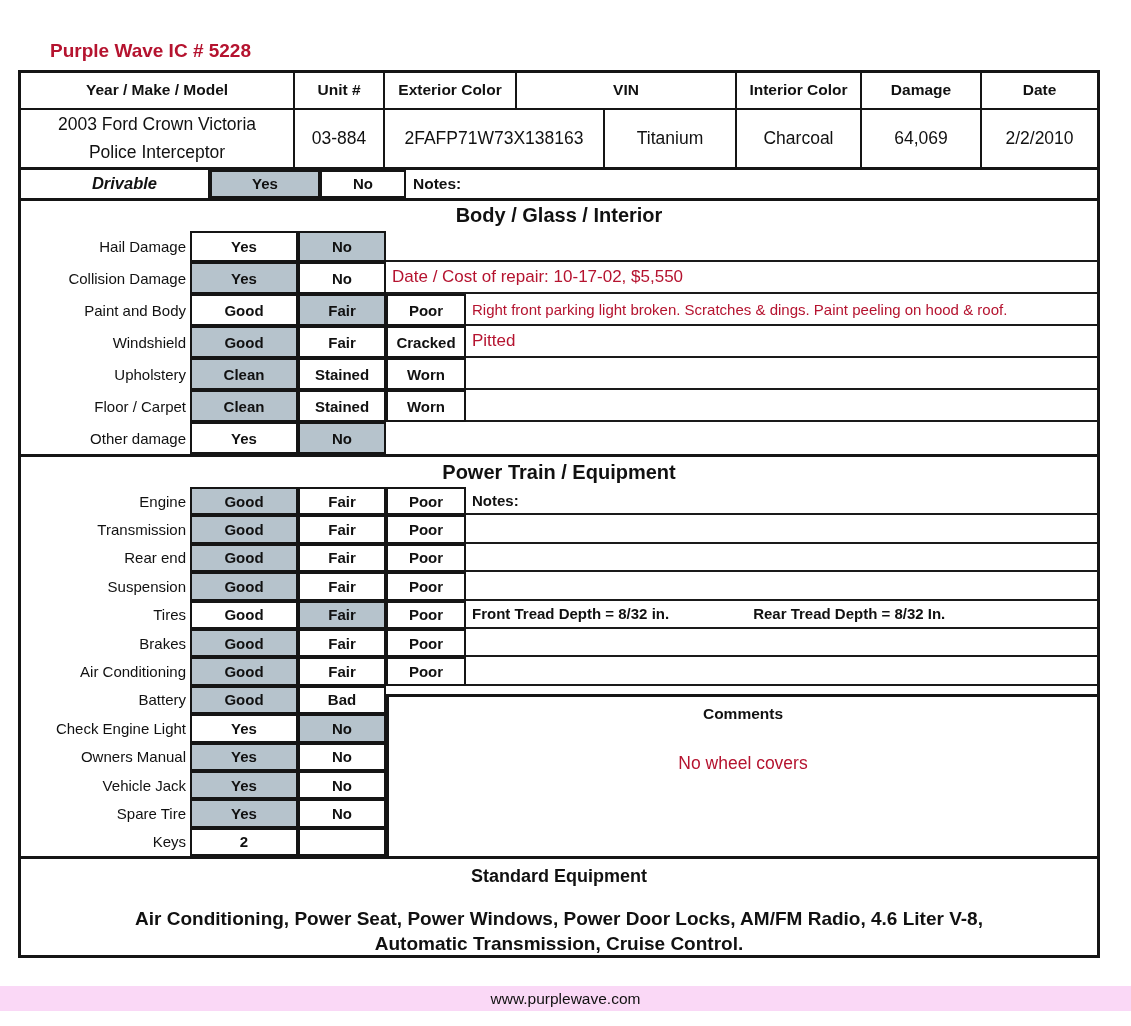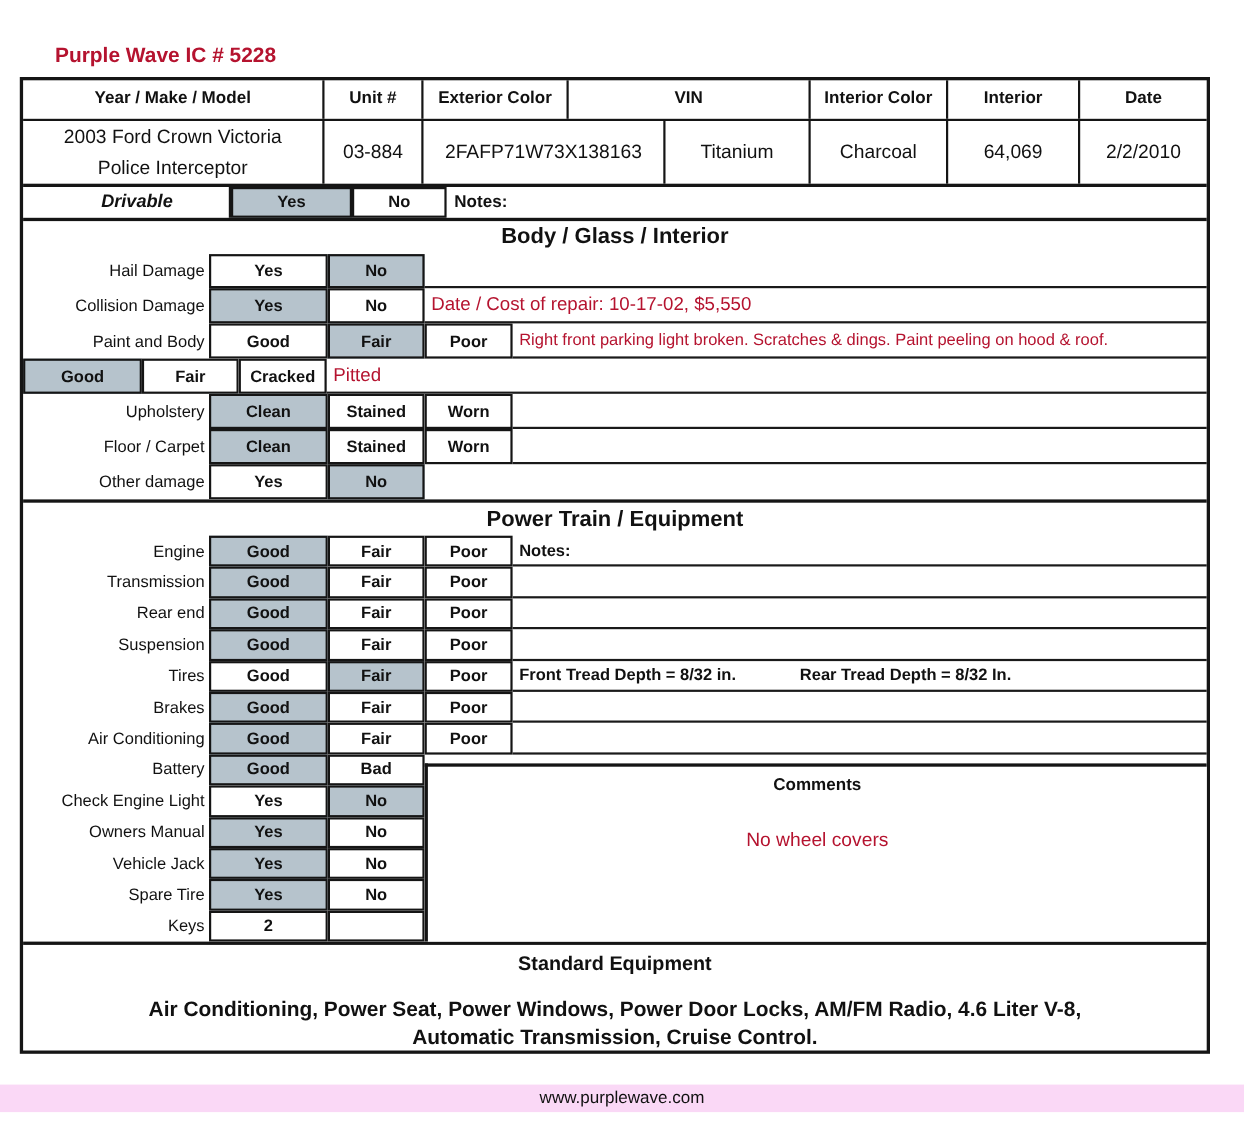--- a/index.html
+++ b/index.html
@@ -55,21 +55,21 @@
   .w1{width:108px}.w2{width:88px}.w3{width:80px}
   .dy{width:110px}.dn{width:86px}
   .note {
     flex: 1; border-bottom: 2px solid #1a1a1a; display: flex; align-items: center;
     padding-left: 6px; font-size: 15px; white-space: nowrap; overflow: hidden;
   }
   .rows .irow:last-child .note { border-bottom: none; }
   .note.red { color: #b5132f; }
   .note.bold { font-weight: bold; }
   .note.fs17 { font-size: 17px; }
-  .note .seg { font-weight: bold; margin-right: 58px; }
+  .note .seg { font-weight: bold; margin-right: 84px; }
   .note .seg:last-child { margin-right: 0; }
   
   .comments-box {
     position: absolute; left: 365px; top: 237px; right: 0; bottom: 0;
     border-left: 3px solid #151515; border-top: 3px solid #151515;
     display: flex; flex-direction: column; align-items: center; background: #fff;
   }
   .comments-title { margin-top: 8px; font-weight: bold; font-size: 15.5px; }
   .comments-text { margin-top: 30px; font-size: 17.5px; color: #b5132f; }
   
@@ -90,21 +90,21 @@
 <div class="doc-title">Purple Wave IC # 5228</div>
 
 <div class="main">
 
   <div class="vh-head">
     <div class="hc c1">Year / Make / Model</div>
     <div class="hc c2">Unit #</div>
     <div class="hc c4">Exterior Color</div>
     <div class="hc c3">VIN</div>
     <div class="hc c5">Interior Color</div>
-    <div class="hc c6">Interior</div>
+    <div class="hc c6">Damage</div>
     <div class="hc c7">Date</div>
   </div>
 
   <div class="vh-data">
     <div class="vc c1">
       <div>2003 Ford Crown Victoria</div>
       <div>Police Interceptor</div>
     </div>
     <div class="vc c2">03-884</div>
     <div class="vc c3">2FAFP71W73X138163</div>
@@ -141,20 +141,21 @@
 
       <div class="irow">
         <div class="rlabel">Paint and Body</div>
         <div class="ocell w1">Good</div>
         <div class="ocell w2 sel">Fair</div>
         <div class="ocell w3">Poor</div>
         <div class="note red">Right front parking light broken. Scratches &amp; dings. Paint peeling on hood &amp; roof.</div>
       </div>
 
       <div class="irow">
+        <div class="rlabel">Windshield</div>
         <div class="ocell w1 sel">Good</div>
         <div class="ocell w2">Fair</div>
         <div class="ocell w3">Cracked</div>
         <div class="note red fs17">Pitted</div>
       </div>
 
       <div class="irow">
         <div class="rlabel">Upholstery</div>
         <div class="ocell w1 sel">Clean</div>
         <div class="ocell w2">Stained</div>

